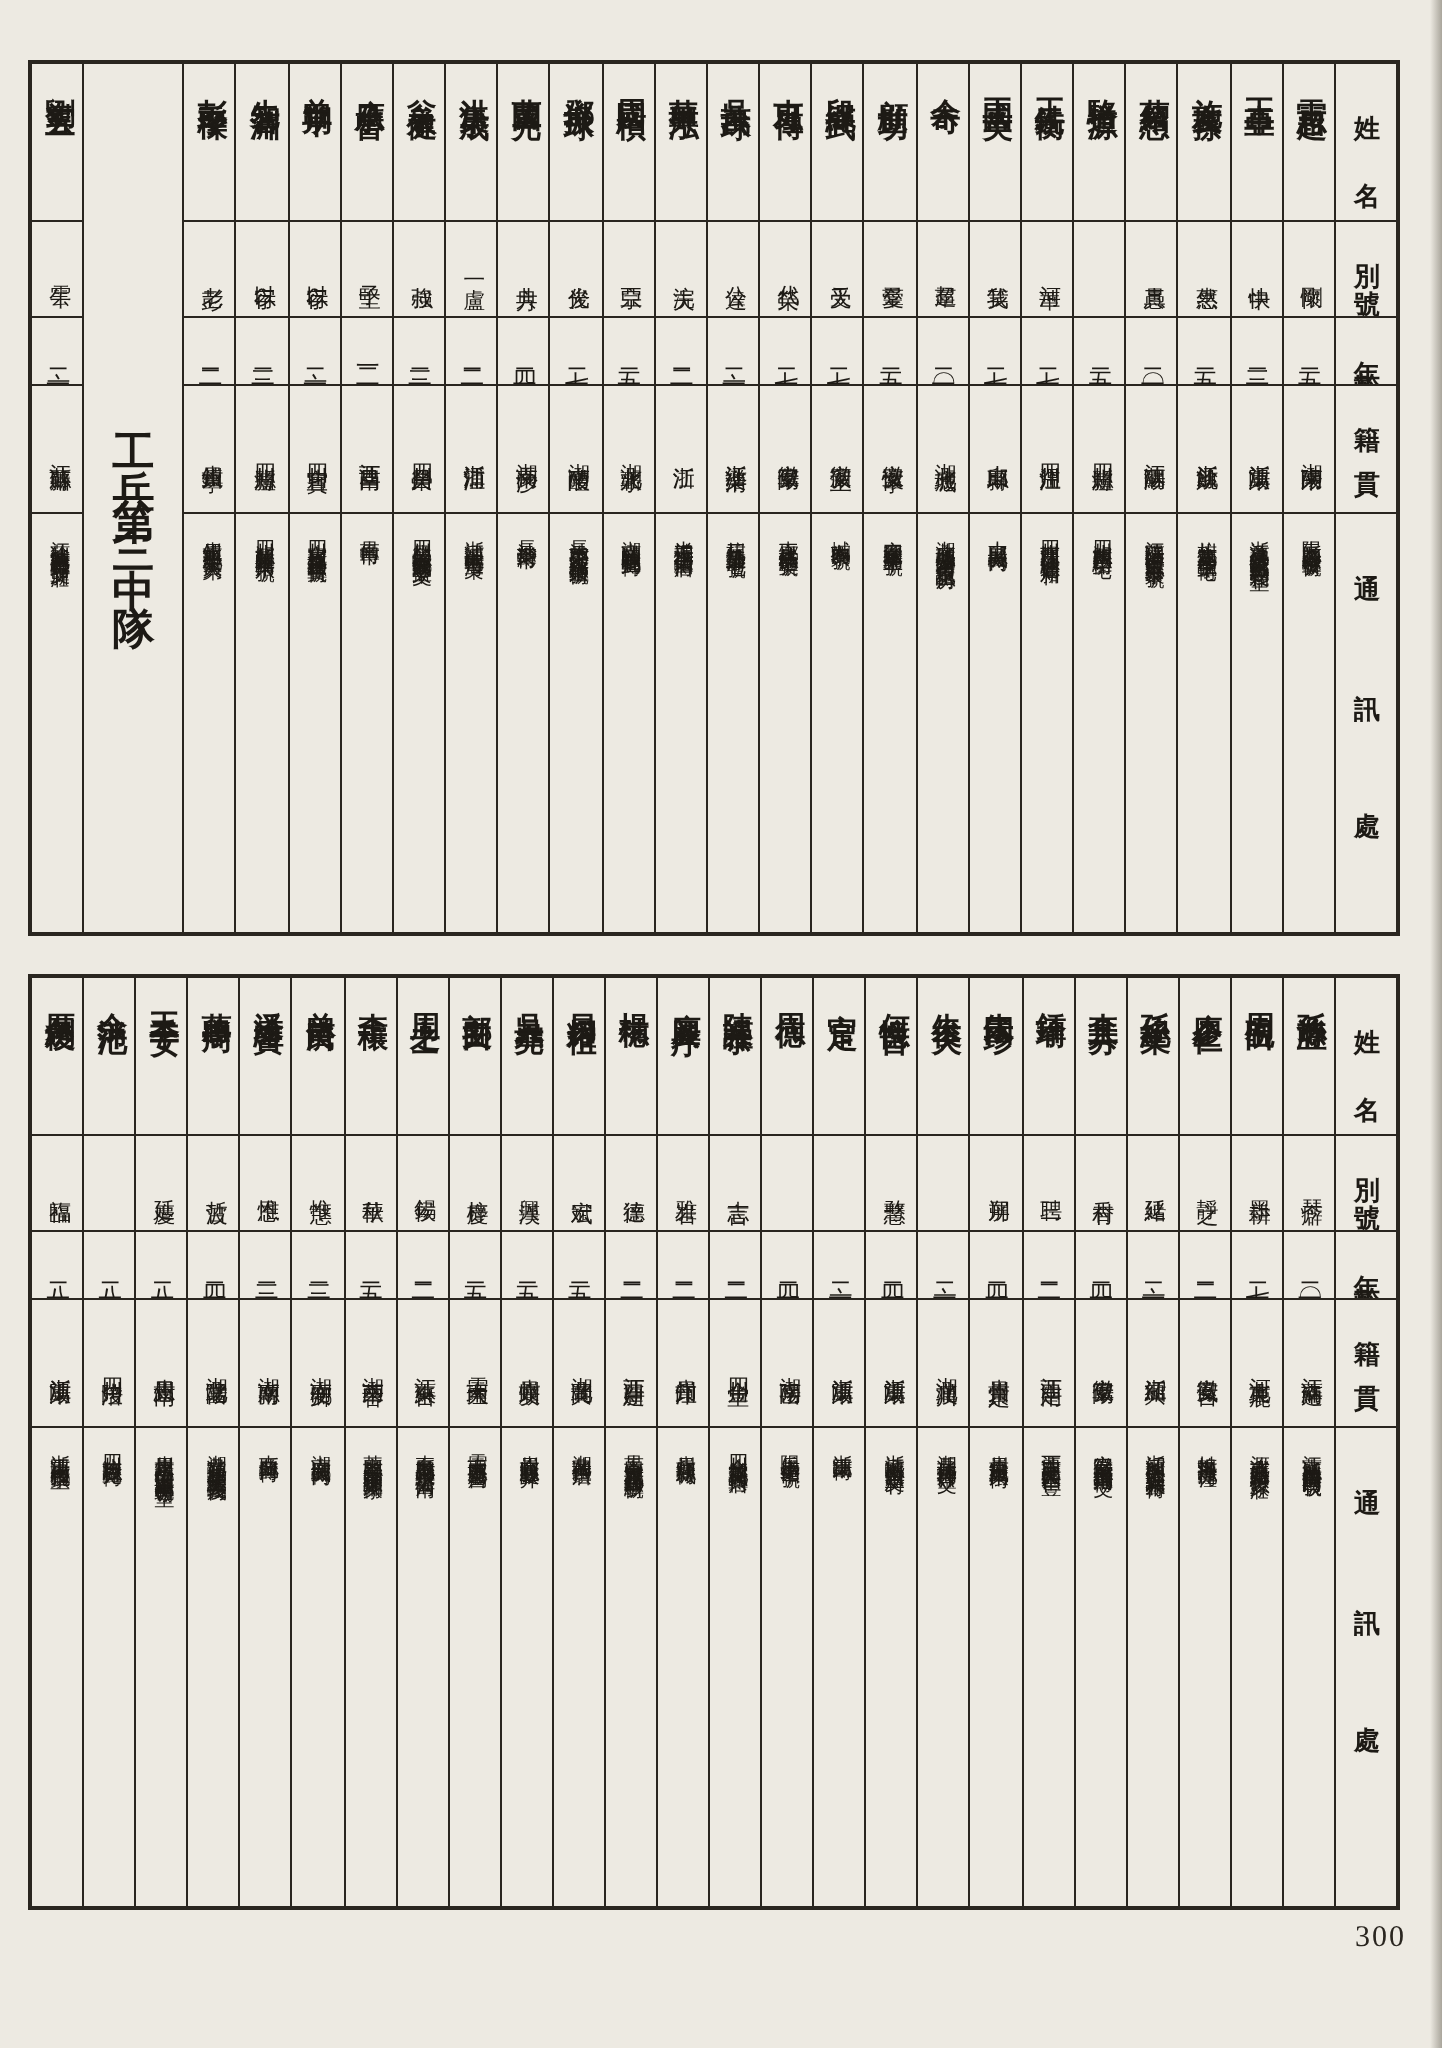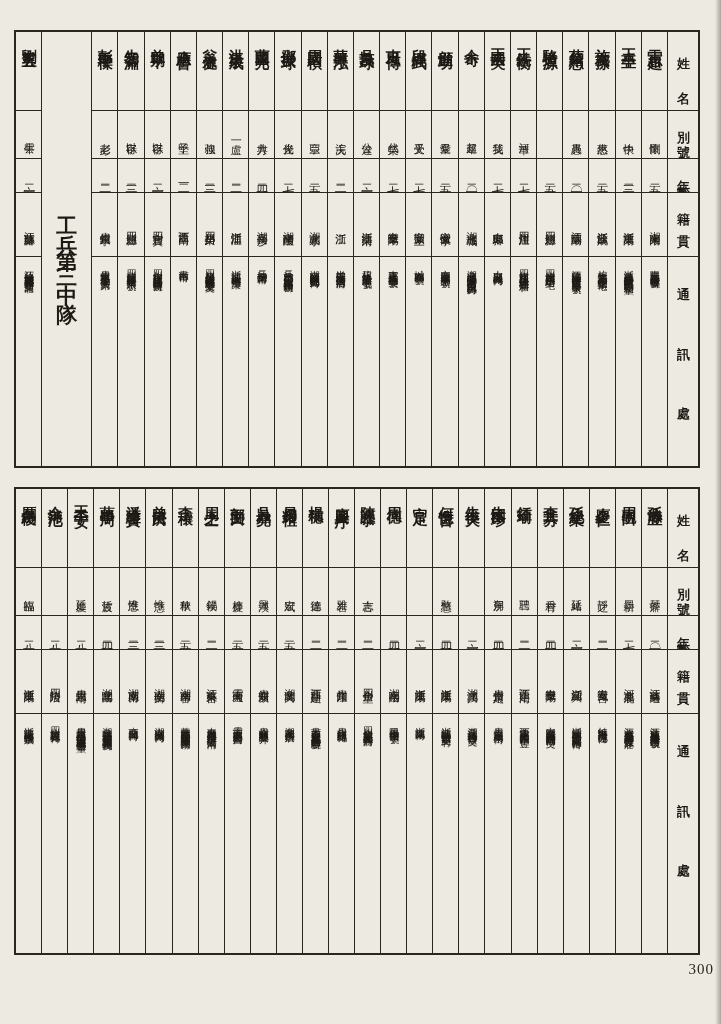--- a/index.html
+++ b/index.html
@@ -48,21 +48,21 @@
   .native-text{font-size:11px;letter-spacing:1px;}
   .addr-text{font-size:10px;line-height:12px;letter-spacing:1px;}
   .lbl{font-size:13px;font-weight:bold;}
   .lbl-name{letter-spacing:34px;padding-top:10px;}
   .lbl-alias{letter-spacing:14px;}
   .lbl-age{letter-spacing:6px;}
   .lbl-native{letter-spacing:22px;}
   .lbl-address{letter-spacing:60px;padding-top:14px;}
   .section-text{font-size:21px;font-weight:bold;letter-spacing:17px;padding-top:168px;}
   .page-number{
-    position:absolute;right:7px;bottom:46px;
+    position:absolute;right:18px;bottom:46px;
     font-size:15px;letter-spacing:1px;color:#2a2620;
   }
 </style>
 </head>
 <body>
 
 <div class="page">
 
   <div class="rtable" id="table-top">
     <div class="col label-col">

